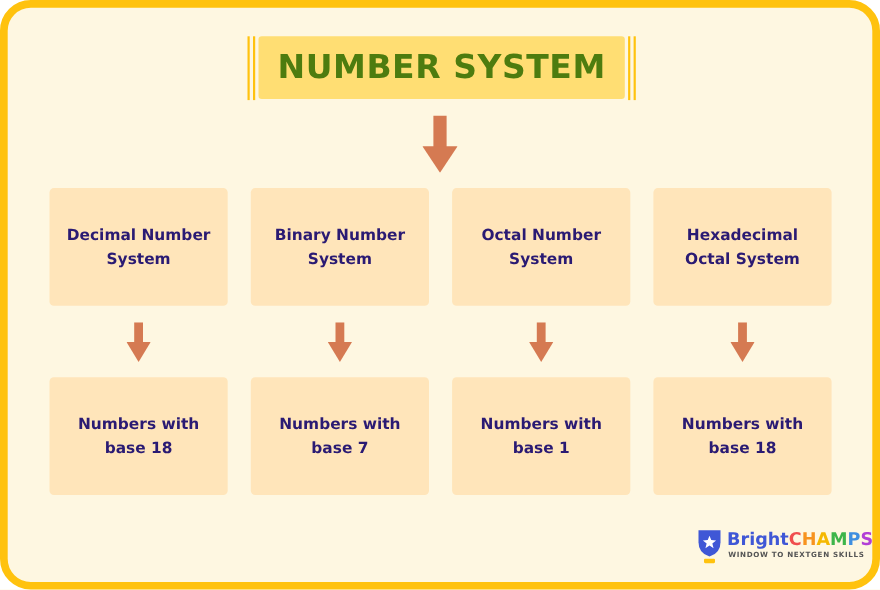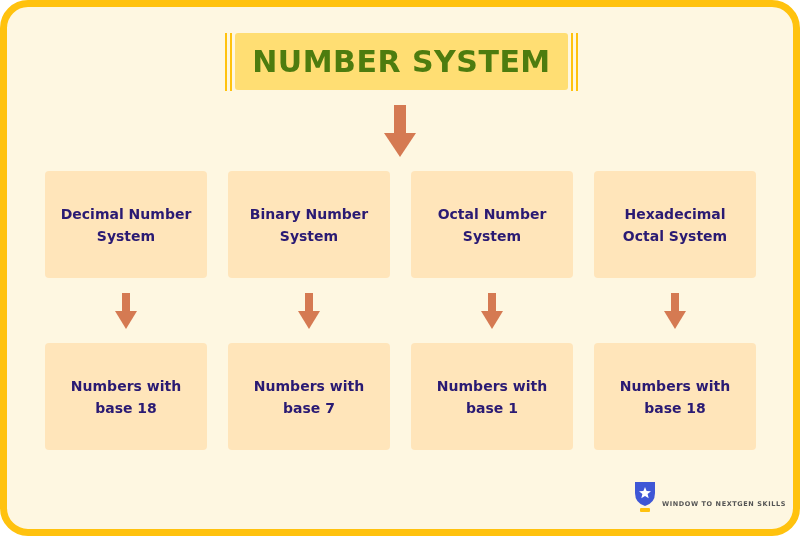--- a/index.html
+++ b/index.html
@@ -59,14 +59,15 @@
 <div class="box" style="left:228px;top:343px">Numbers with base 7</div>
 <div class="box" style="left:411px;top:343px">Numbers with base 1</div>
 <div class="box" style="left:594px;top:343px">Numbers with base 18</div>
 
 <div class="logo">
   <svg width="24" height="34" viewBox="0 0 24 34" style="position:absolute;left:0;top:0">
     <path d="M2,3 L22,3 L22,14 Q22,24 12,27 Q2,24 2,14 Z" fill="#3F57D6"></path>
     <polygon points="12,8 13.6,12 18,12.3 14.6,15 15.7,19.3 12,17 8.3,19.3 9.4,15 6,12.3 10.4,12" fill="#fff"></polygon>
     <rect x="7" y="29" width="10" height="4" rx="1" fill="#FFC20E"></rect>
   </svg>
+  <div class="logo-text"><span style="color:#3F57D6">Bright</span><span style="color:#F04E4E">C</span><span style="color:#F7931E">H</span><span style="color:#F5B800">A</span><span style="color:#3DB54A">M</span><span style="color:#3F8FE0">P</span><span style="color:#B23FD6">S</span></div>
   <div class="logo-sub">WINDOW TO NEXTGEN SKILLS</div>
 </div>
 
 </body></html>

